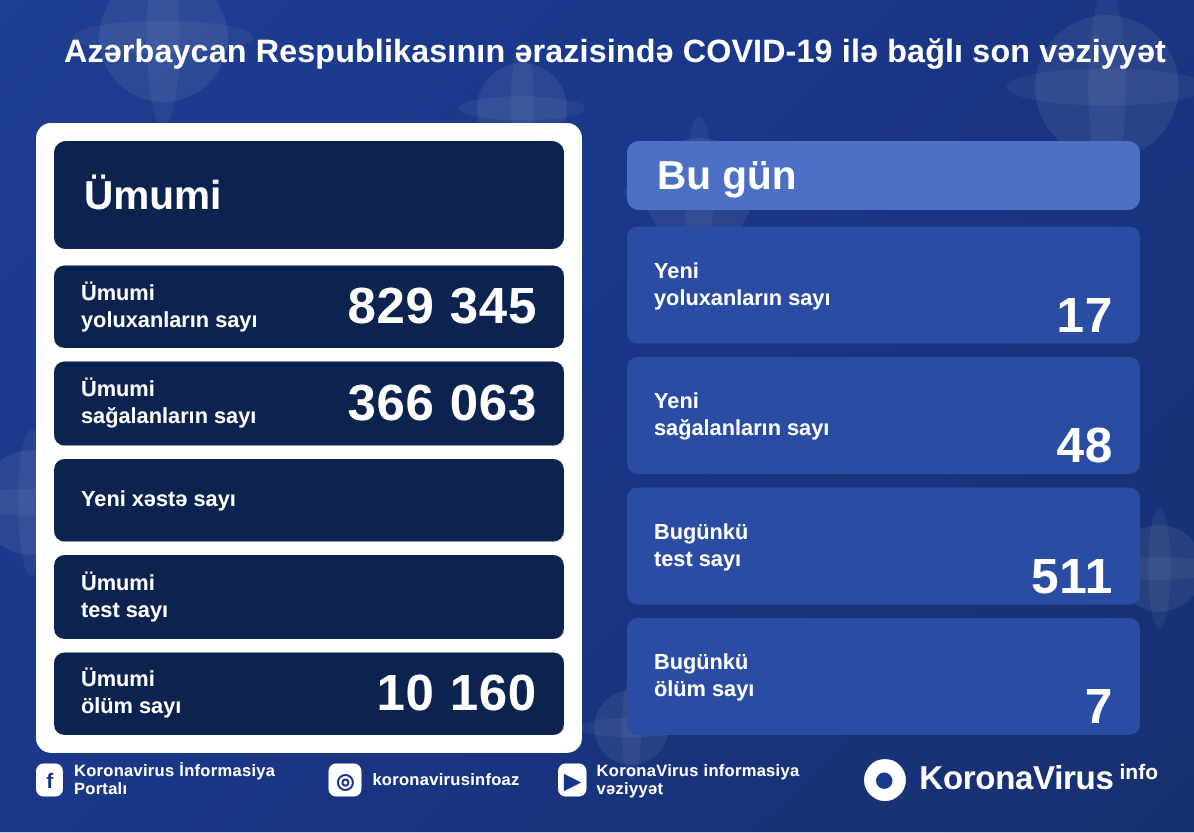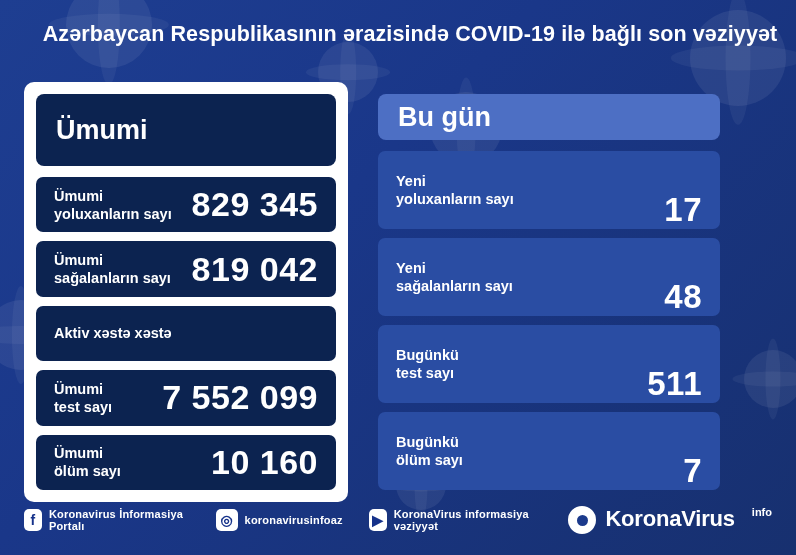--- a/index.html
+++ b/index.html
@@ -65,21 +65,21 @@
     gap: 18px;
     z-index: 4;
   }
 
   .panel {
     border-radius: 10px;
     padding: 12px;
     box-sizing: border-box;
   }
   .panel-left {
-    width: 324px;
+    width: 364px;
     background: #ffffff;
     display: flex;
     flex-direction: column;
   }
   .panel-right {
     width: 366px;
     background: transparent;
     display: flex;
     flex-direction: column;
   }
@@ -201,24 +201,24 @@
     margin: -5.5px 0 0 -5.5px;
     border-radius: 50%;
     background: #1b3a8c;
   }
   .brand-text {
     font-size: 22px;
     font-weight: bold;
     letter-spacing: -0.2px;
   }
   .brand-sup {
-    font-size: 11px;
+    font-size: 14px;
     font-weight: bold;
     vertical-align: super;
-    margin-left: 17px;
+    margin-left: 4px;
   }
 </style>
 </head>
 <body>
 
 <div id="infographic">
 
   <div class="virus" style="width:86px;height:86px;left:66px;top:-18px;"></div>
   <div class="virus" style="width:60px;height:60px;left:318px;top:42px;"></div>
   <div class="virus" style="width:72px;height:72px;left:430px;top:92px;"></div>
@@ -237,29 +237,28 @@
       </div>
       <div class="rows">
         <div class="row row-left">
           <span class="row-label">Ümumi
 yoluxanların sayı</span>
           <span class="row-value">829 345</span>
         </div>
         <div class="row row-left">
           <span class="row-label">Ümumi
 sağalanların sayı</span>
-          <span class="row-value">819 042</span>
-        </div>
-        <div class="row row-left">
-          <span class="row-label">Aktiv xəstə xəstə</span>
+          <span class="row-value">366 063</span>
+        </div>
+        <div class="row row-left">
+          <span class="row-label">Yeni xəstə sayı</span>
         </div>
         <div class="row row-left">
           <span class="row-label">Ümumi
 test sayı</span>
-          <span class="row-value">7 552 099</span>
         </div>
         <div class="row row-left">
           <span class="row-label">Ümumi
 ölüm sayı</span>
           <span class="row-value">10 160</span>
         </div>
       </div>
     </div>
 
     <div class="panel panel-right">

